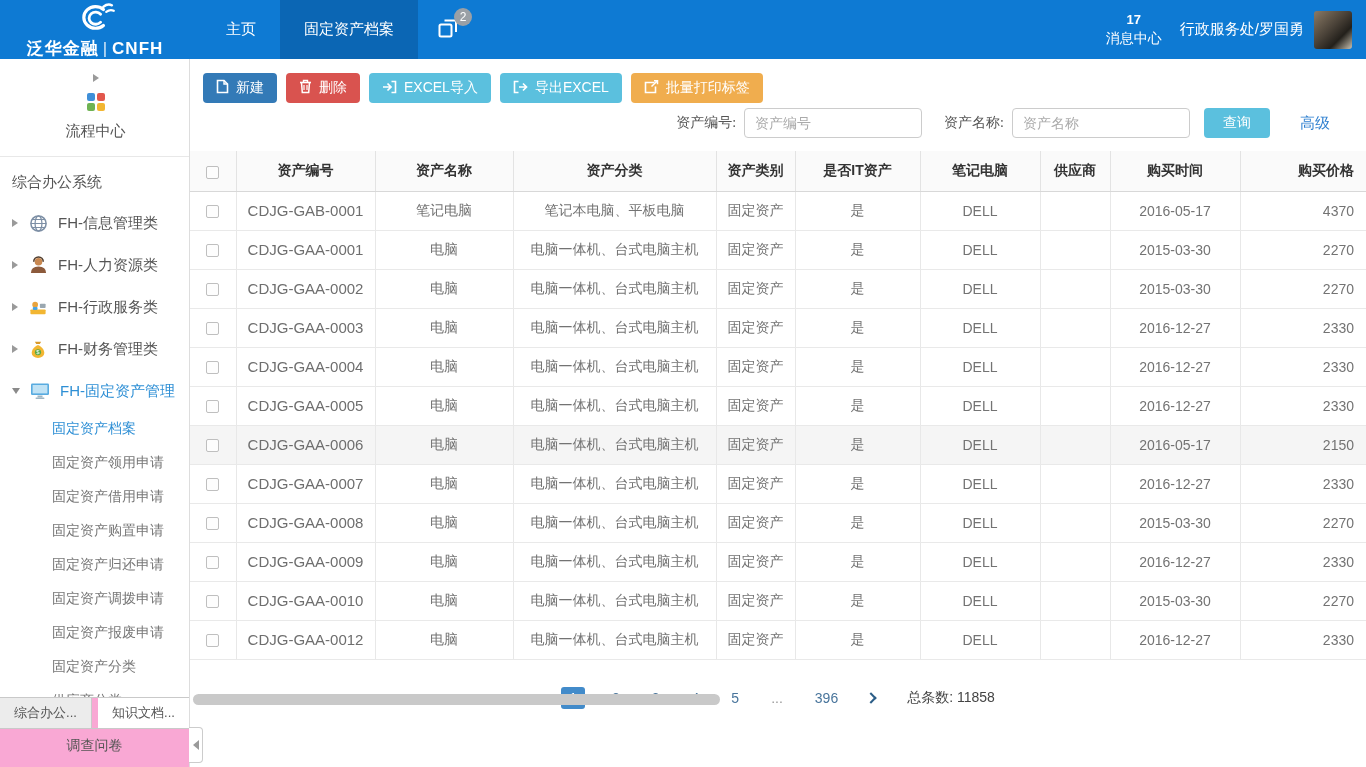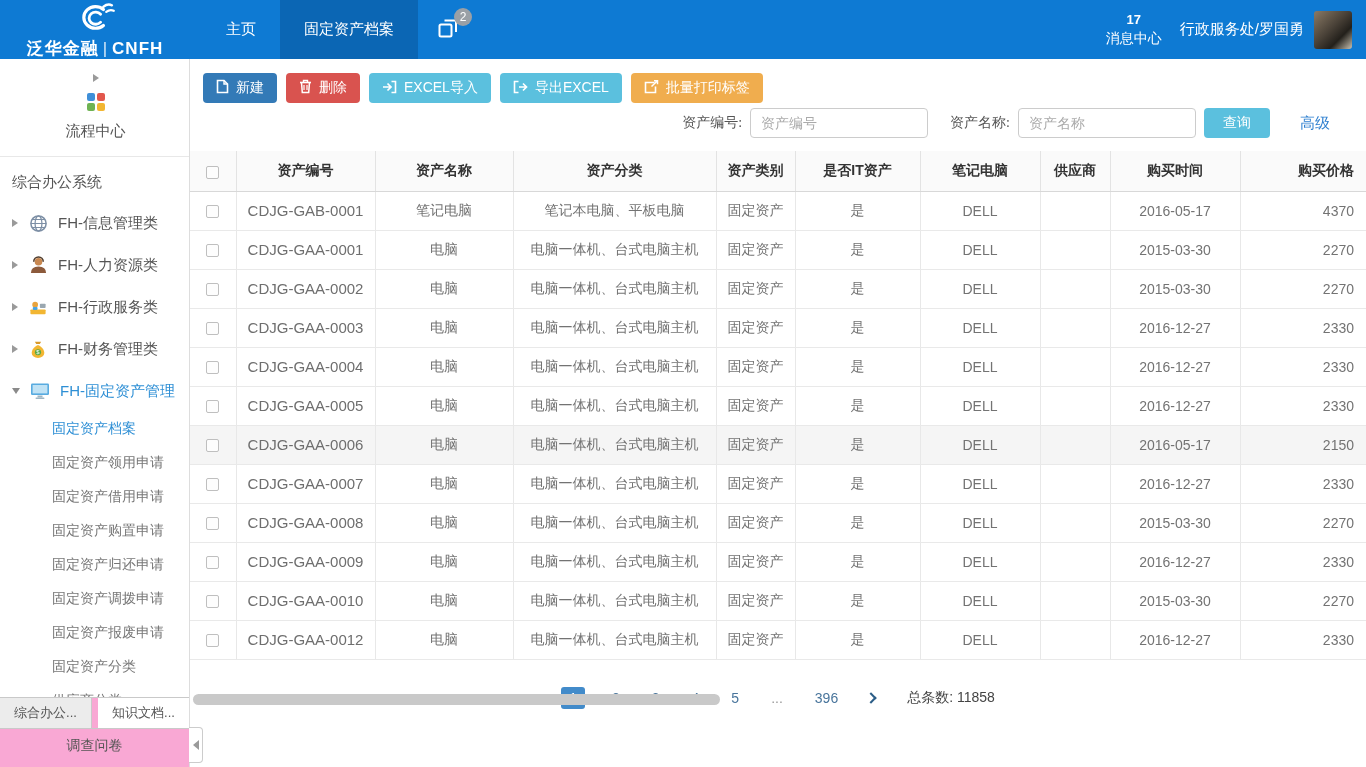--- a/index.html
+++ b/index.html
@@ -80,21 +80,21 @@
   .btn-primary { background: #337ab7; }
   .btn-danger  { background: #d9534f; }
   .btn-info    { background: #5bc0de; }
   .btn-warning { background: #f0ad4e; }
   .searchbar { display: flex; align-items: center; justify-content: flex-end;
     margin: 3px 36px 0 0; height: 34px; gap: 8px; }
   .searchbar label { font-size: 14px; color: #555; font-family: Liberation Serif, serif; }
   .searchbar input { width: 178px; height: 30px; border: 1px solid #ccc; border-radius: 4px;
     padding: 0 10px; font-size: 14px; color: #555; font-family: inherit; outline: none; }
   .searchbar input::placeholder { color: #aaa; }
-  .btn-query { width: 66px; justify-content: center; margin-left: 0; }
+  .btn-query { width: 66px; justify-content: center; margin-left: 6px; }
   .adv-link { font-size: 15px; color: #2d7fd0; margin-left: 22px; cursor: pointer;
     text-decoration: none; }
 
   
   .tablewrap { margin-top: 11px; position: relative; }
   table { border-collapse: collapse; table-layout: fixed; width: 1176px; }
   .c-sel{width:46px}.c-code{width:139px}.c-name{width:138px}.c-cat{width:203px}
   .c-type{width:79px}.c-it{width:125px}.c-mfr{width:120px}.c-sup{width:70px}
   .c-time{width:130px}.c-price{width:126px}
   th { height: 40px; background: #fafafa; font-size: 14px; color: #333; font-weight: bold;

